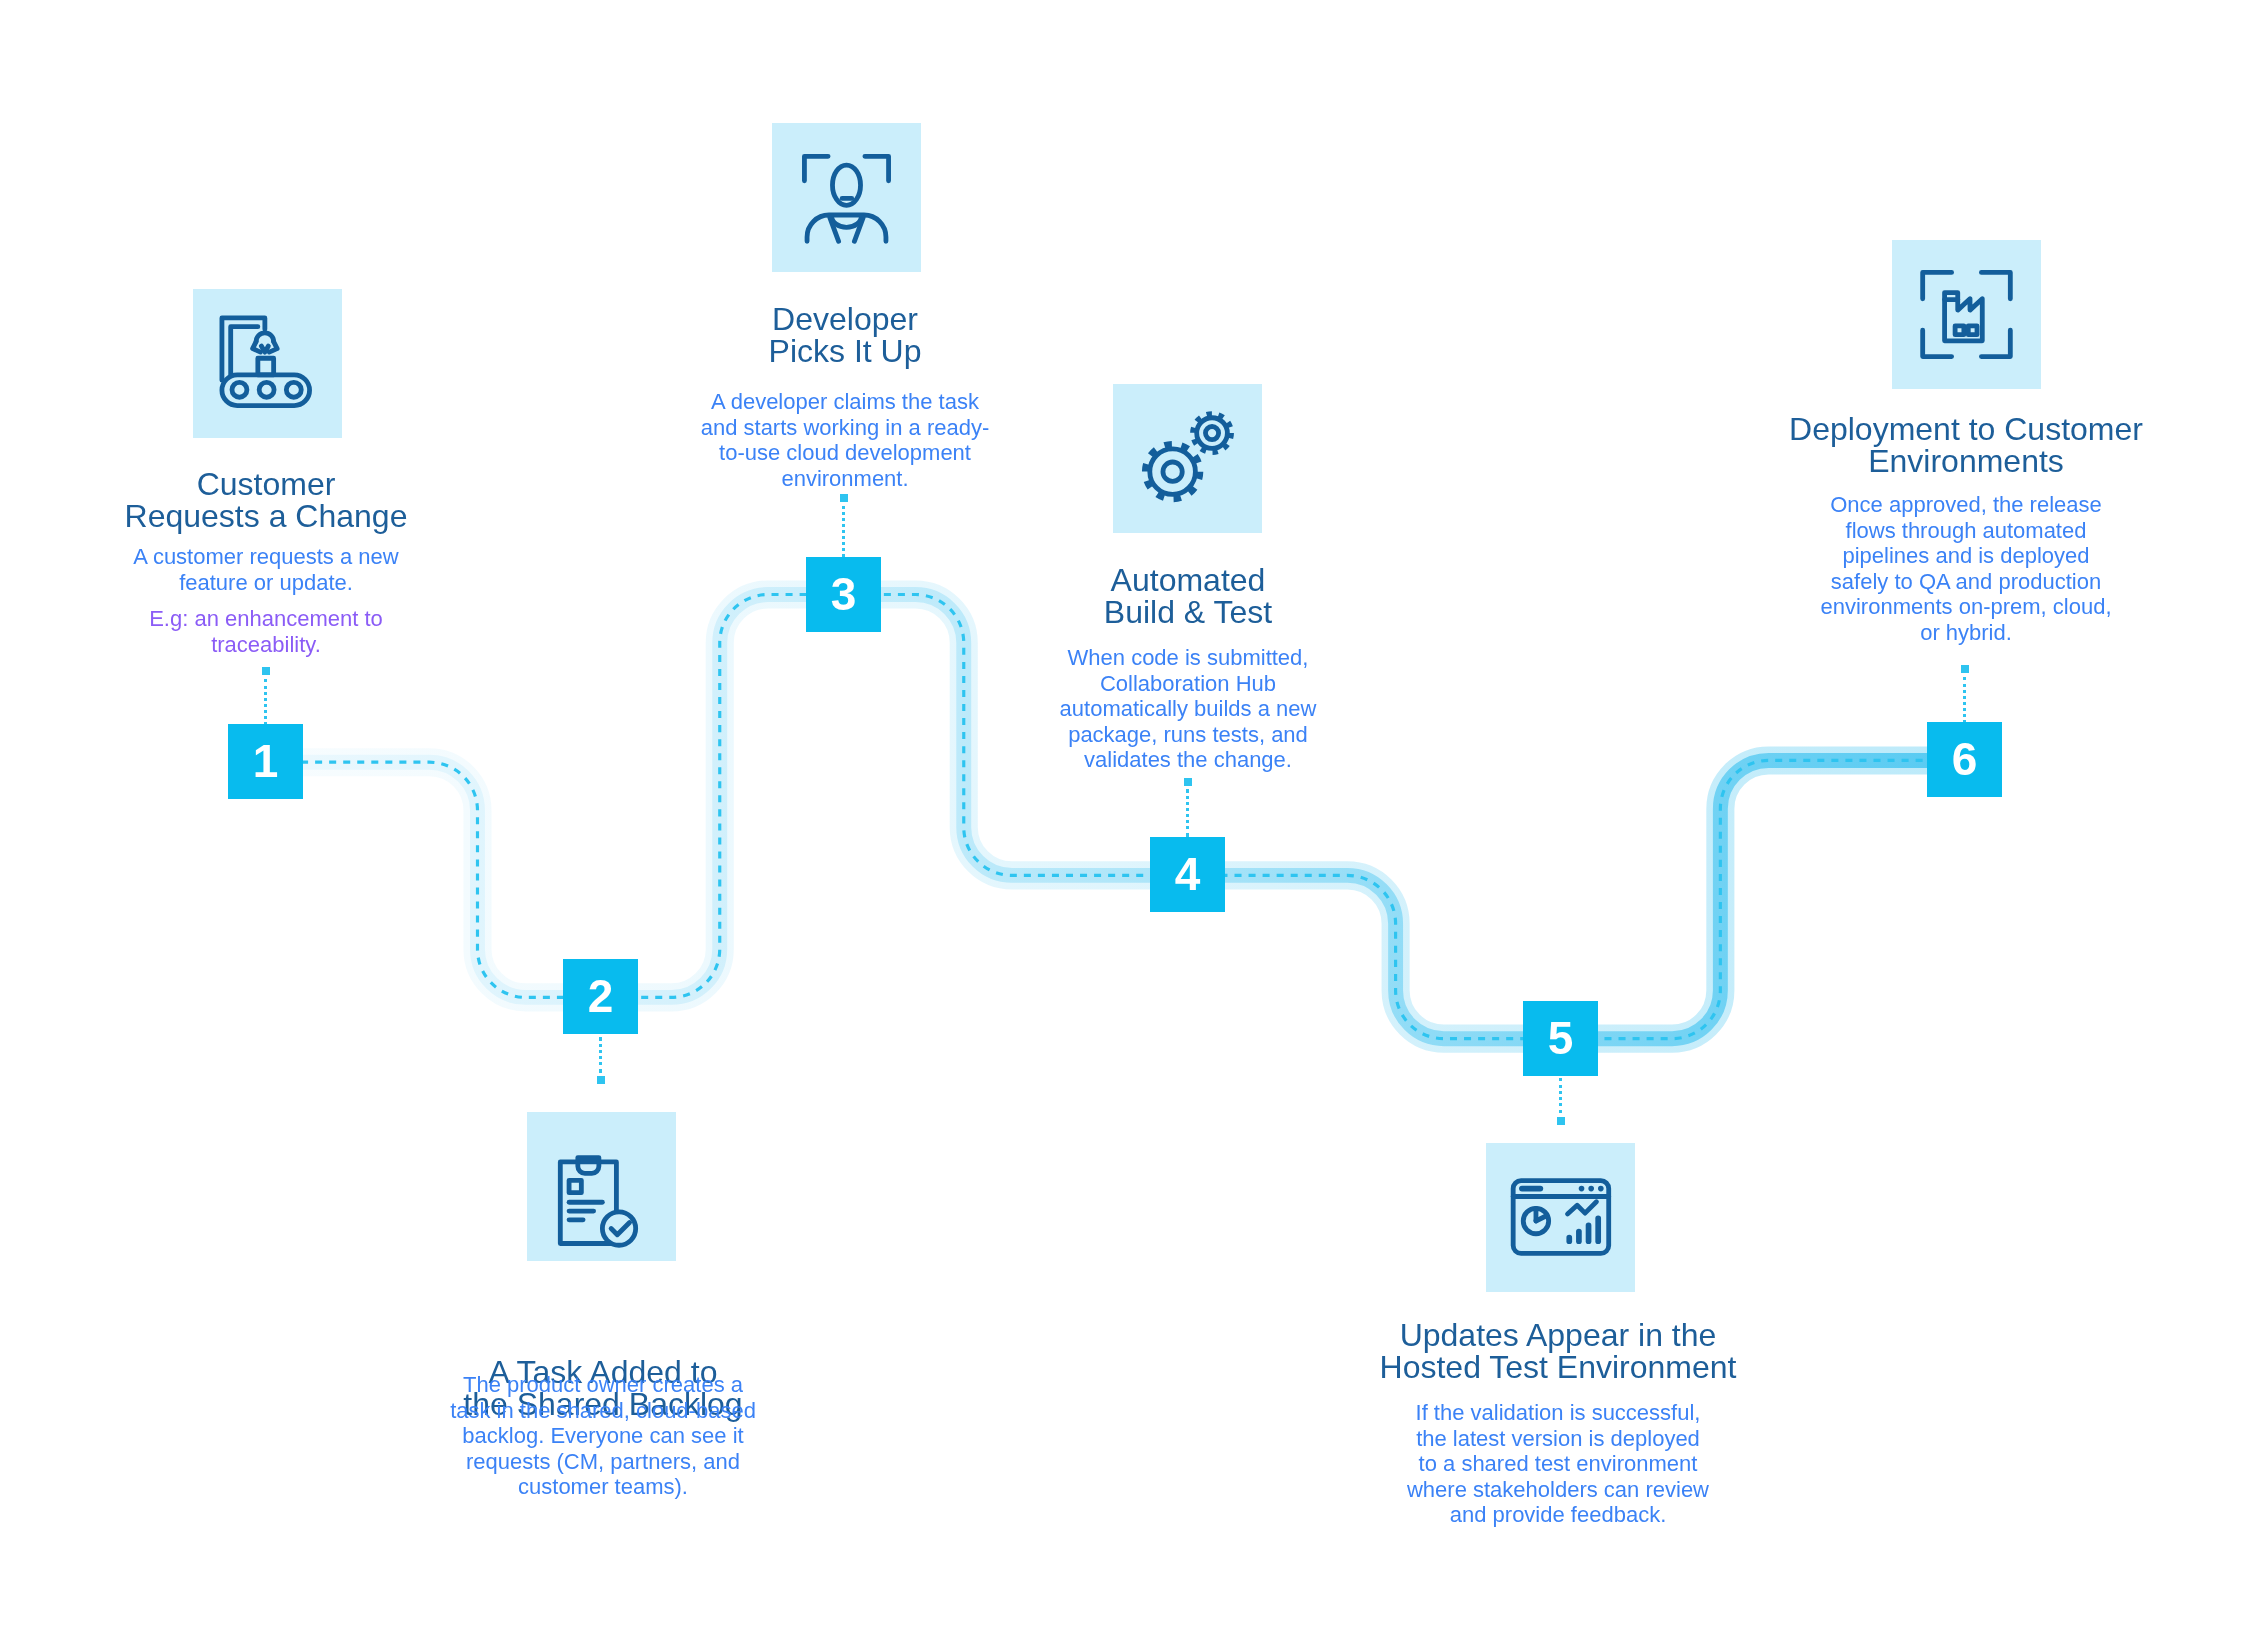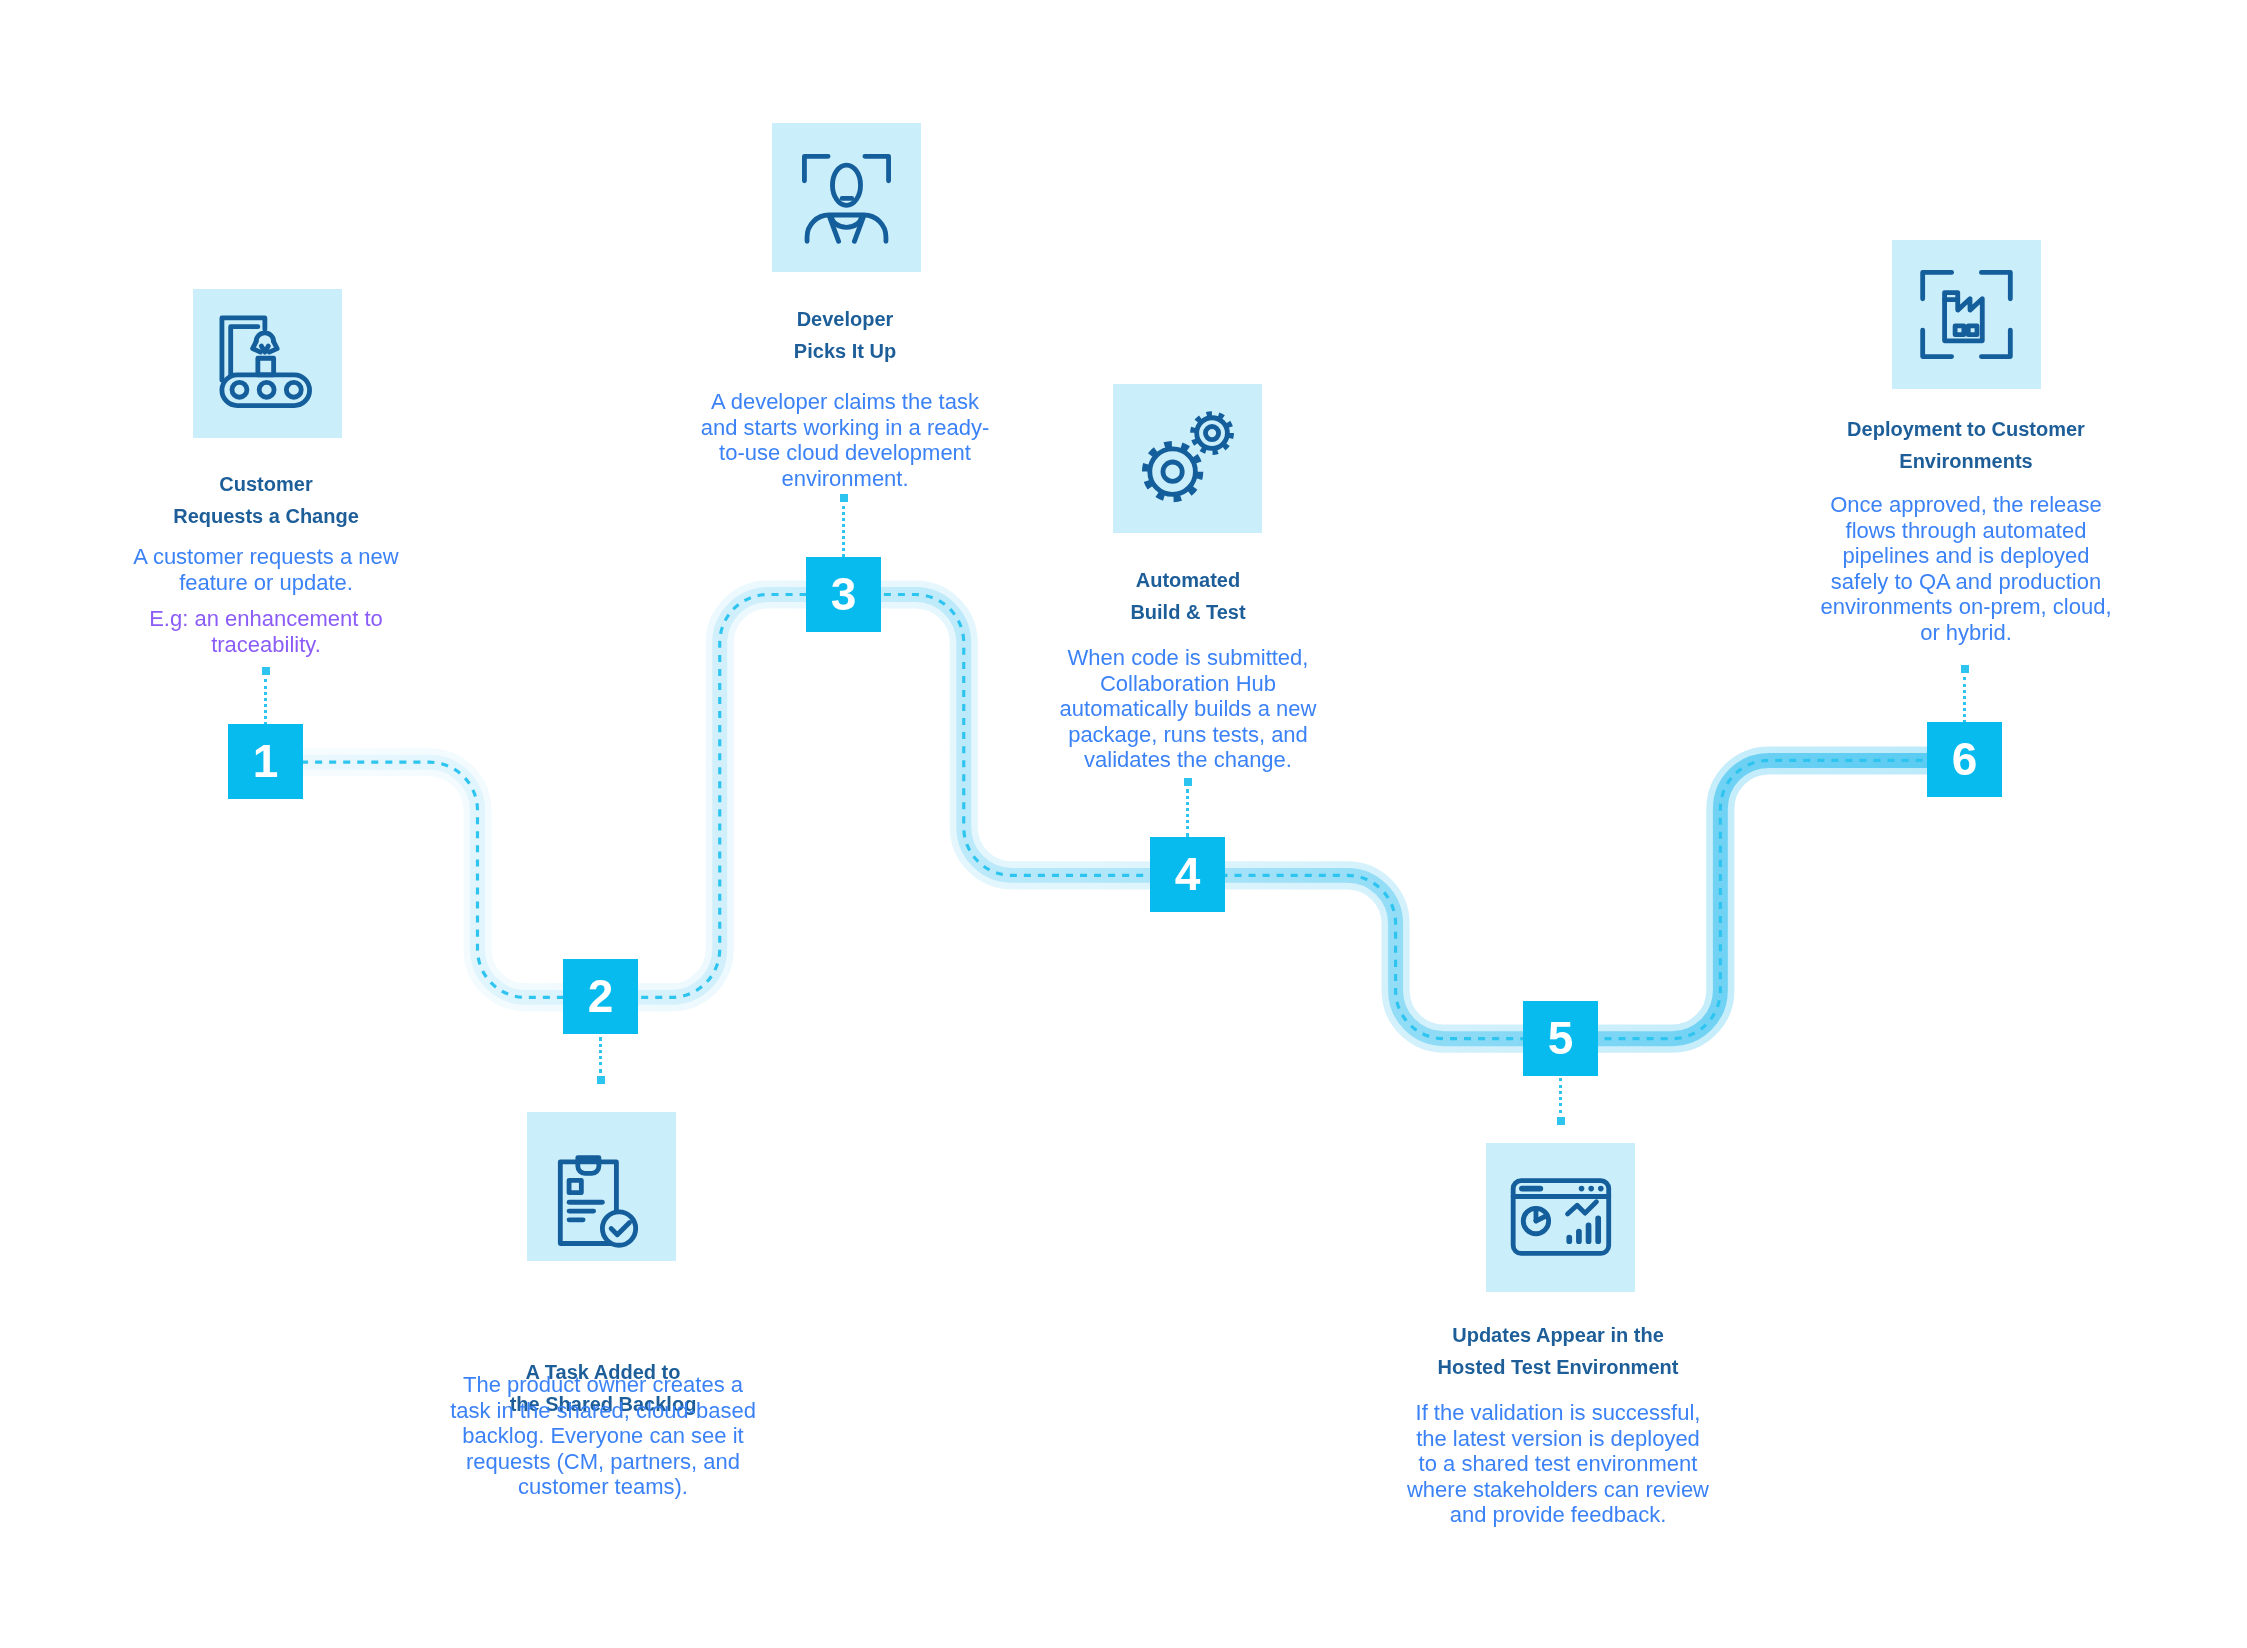--- a/index.html
+++ b/index.html
@@ -17,21 +17,21 @@
     display:flex;align-items:center;justify-content:center;
     z-index:2;
   }
   .tile svg{display:block;}
   .icon-stroke{fill:none;stroke:#135e9b;stroke-width:5.5;stroke-linecap:round;stroke-linejoin:round;}
   .icon-stroke-thick{fill:none;stroke:#135e9b;stroke-width:6.5;stroke-linecap:round;stroke-linejoin:round;}
   .icon-fill{fill:#135e9b;stroke:none;}
   .icon-mask{fill:#cbeefb;stroke:#135e9b;stroke-width:5.5;}
   .step-title{
     position:absolute;transform:translateX(-50%);
-    color:#1d5e99;font-size:20px;font-weight:bold;line-height:32px;
+    color:#1d5e99;font-size:32px;font-weight:normal;line-height:32px;
     text-align:center;white-space:pre-line;z-index:2;width:492px;
   }
   .step-body{
     position:absolute;transform:translateX(-50%);
     color:#3b82f6;font-size:22px;line-height:25.5px;
     text-align:center;white-space:pre-line;z-index:2;width:492px;
   }
   .step-accent{
     position:absolute;transform:translateX(-50%);
     color:#8b5cf6;font-size:22px;line-height:25.5px;

